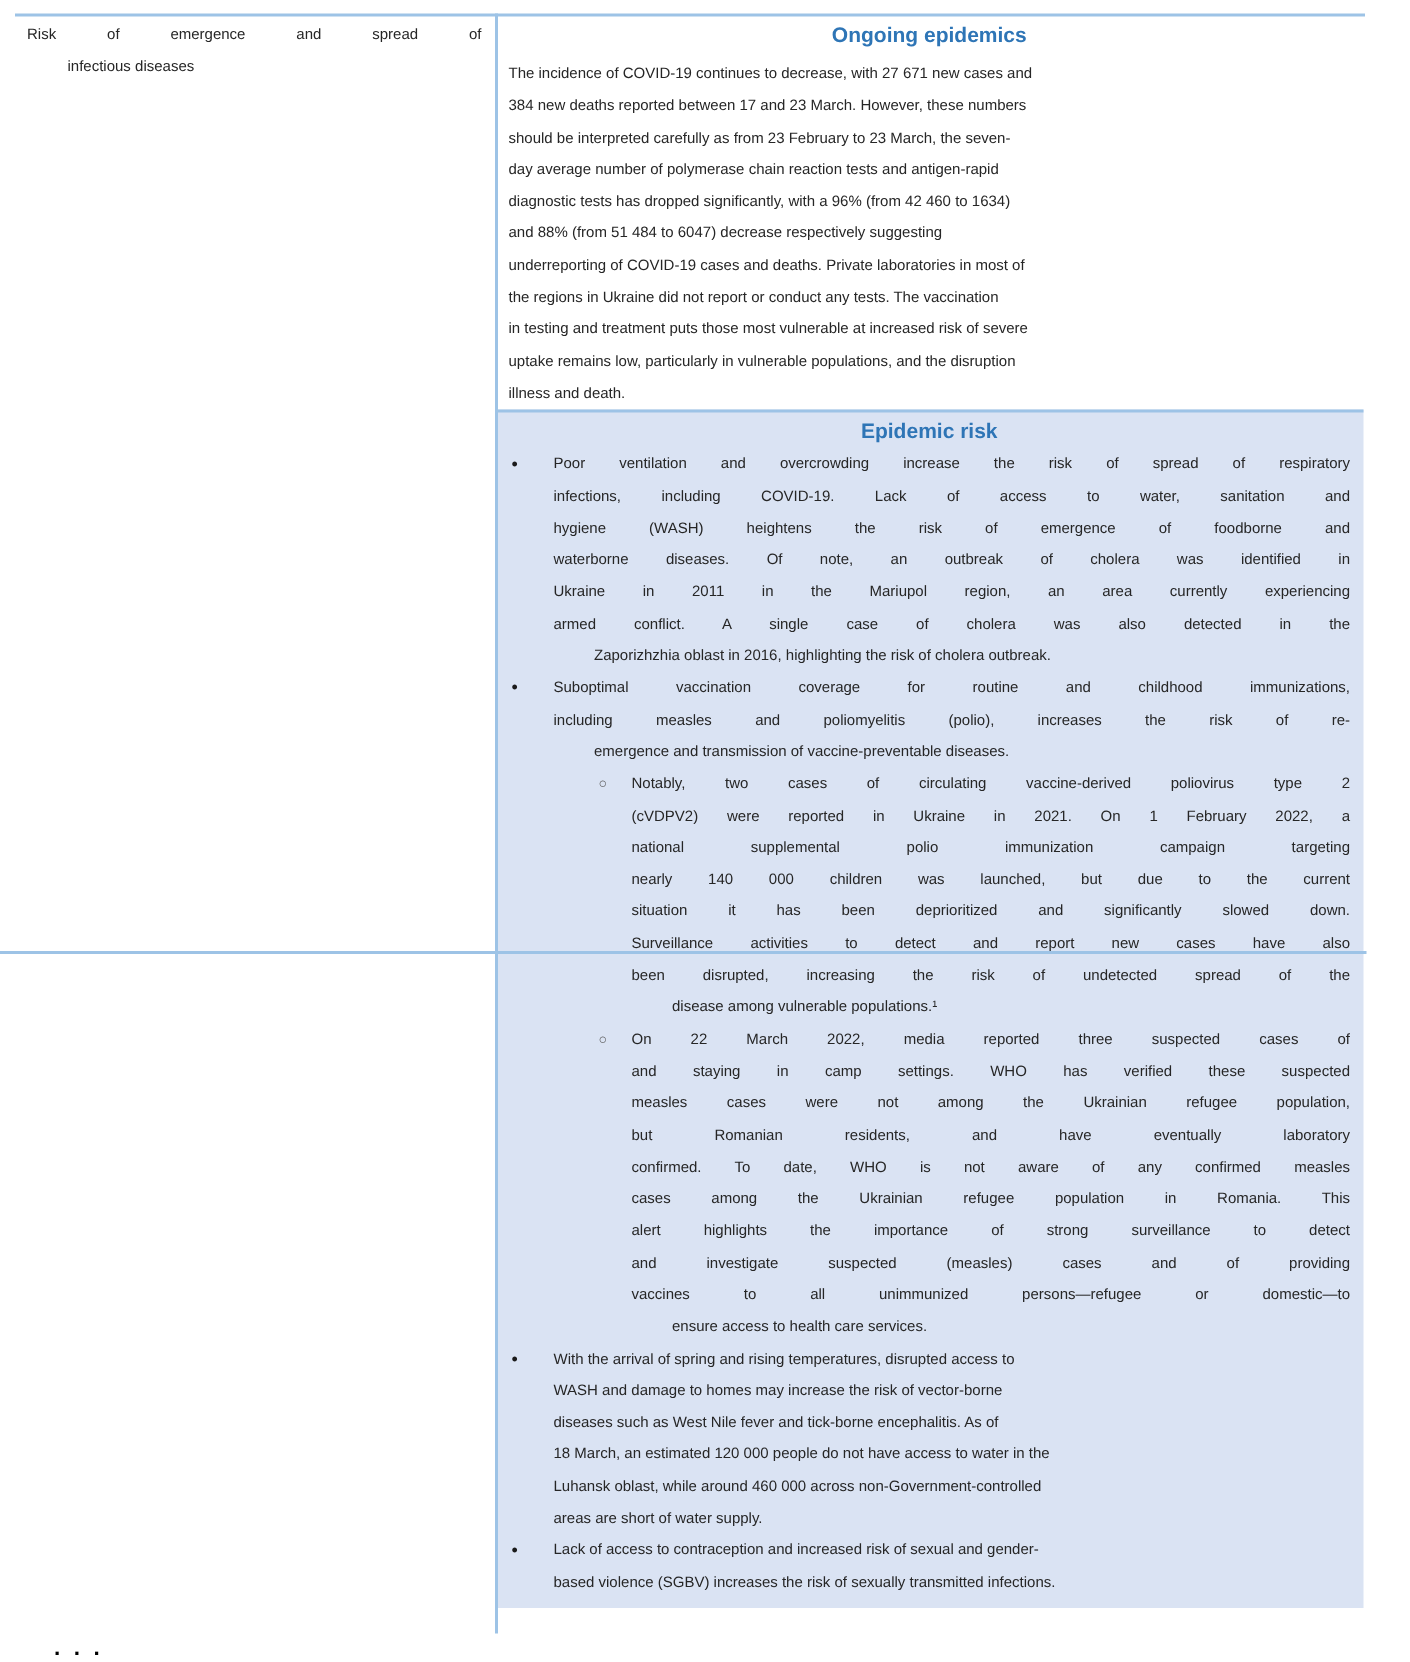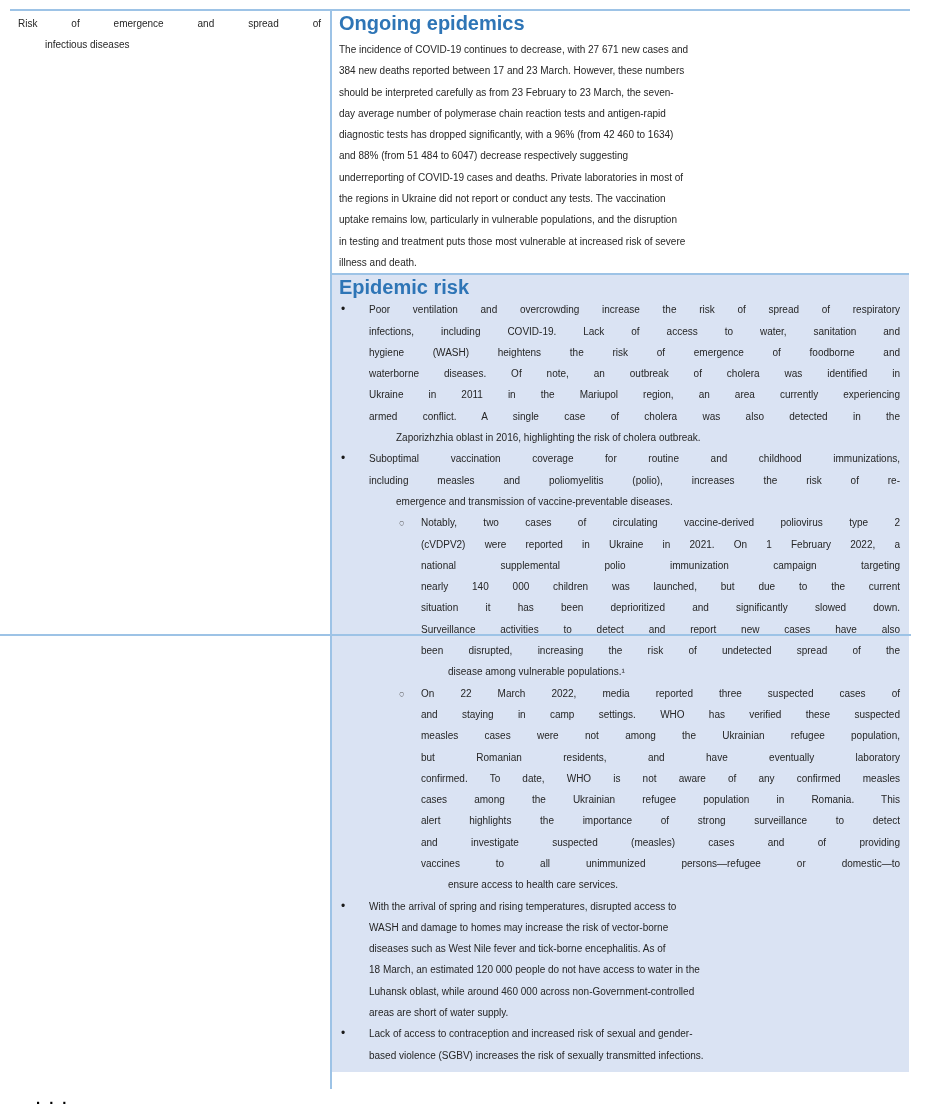--- a/index.html
+++ b/index.html
@@ -18,22 +18,22 @@
   .top-border{position:absolute;left:10px;top:9px;width:900px;height:2px;background:var(--border);}
   .col-divider{position:absolute;left:330px;top:9px;width:2px;height:1080px;background:var(--border);}
   .page-break-line{position:absolute;left:0;top:634px;width:911px;height:2px;background:var(--border);z-index:6;}
   .left-cell{
     position:absolute;left:18px;top:13px;width:303px;
     font-size:13.5px;line-height:21.3px;
   }
   .right-cell{position:absolute;left:332px;top:13px;width:577px;}
   .pad{padding:0 9px 0 7px;}
   h3{
-    font-size:20px;font-weight:bold;color:var(--accent);
-    line-height:21px;letter-spacing:0;
+    font-size:14px;font-weight:bold;color:var(--accent);
+    line-height:21px;letter-spacing:0;text-align:center;
   }
   .right-cell > h3{margin-bottom:5px;}
   .lines .ln{font-size:10px;line-height:21.3px;}
   .just .ln{text-align:justify;text-align-last:justify;}
   .just .ln:last-child{text-align-last:left;margin-left:27px;}
   .blue-section{
     background:var(--section-bg);
     border-top:2px solid var(--border);
     padding:2px 9px 6px 7px;
     width:100%;
@@ -71,22 +71,22 @@
     <h3 class="pad">Ongoing epidemics</h3>
     <div class="lines pad">
         <div class="ln">The incidence of COVID-19 continues to decrease, with 27 671 new cases and</div>
         <div class="ln">384 new deaths reported between 17 and 23 March. However, these numbers</div>
         <div class="ln">should be interpreted carefully as from 23 February to 23 March, the seven-</div>
         <div class="ln">day average number of polymerase chain reaction tests and antigen-rapid</div>
         <div class="ln">diagnostic tests has dropped significantly, with a 96% (from 42 460 to 1634)</div>
         <div class="ln">and 88% (from 51 484 to 6047) decrease respectively suggesting</div>
         <div class="ln">underreporting of COVID-19 cases and deaths. Private laboratories in most of</div>
         <div class="ln">the regions in Ukraine did not report or conduct any tests. The vaccination</div>
+        <div class="ln">in testing and treatment puts those most vulnerable at increased risk of severe</div>
         <div class="ln">uptake remains low, particularly in vulnerable populations, and the disruption</div>
-        <div class="ln">in testing and treatment puts those most vulnerable at increased risk of severe</div>
         <div class="ln">illness and death.</div>
       </div>
 
     <div class="blue-section">
       <h3>Epidemic risk</h3>
       <div id="bullets">
           <div class="bullet lvl1 just">
             <span class="marker">•</span>
             <div class="lines">
               <div class="ln">Poor ventilation and overcrowding increase the risk of spread of respiratory</div>

